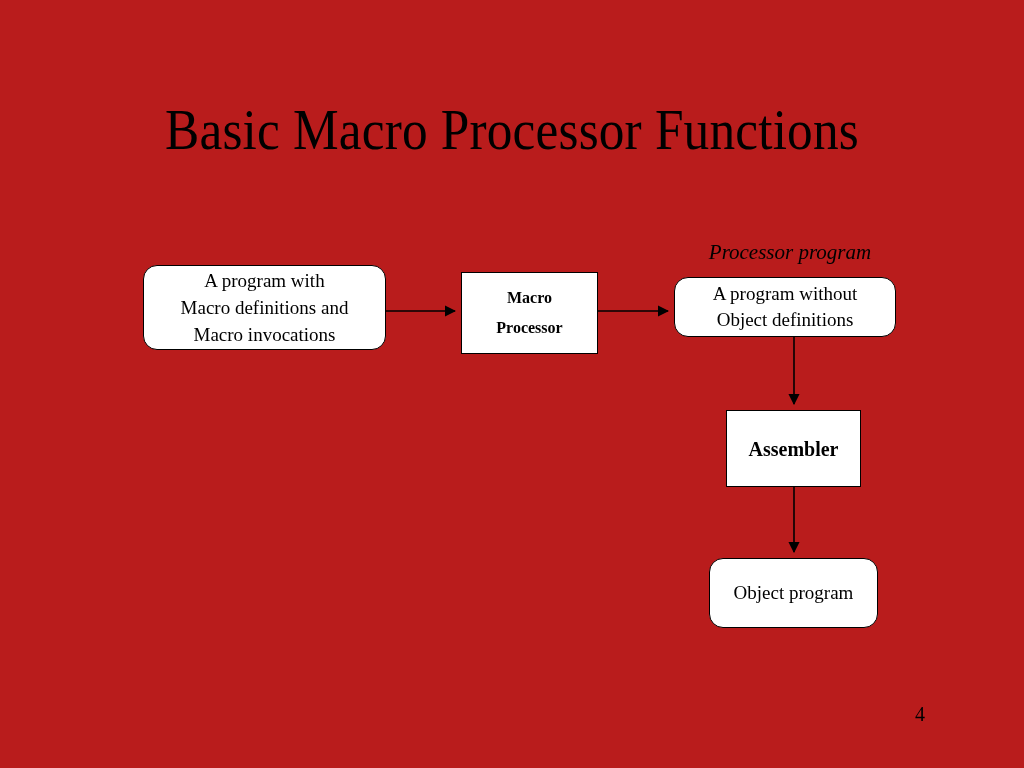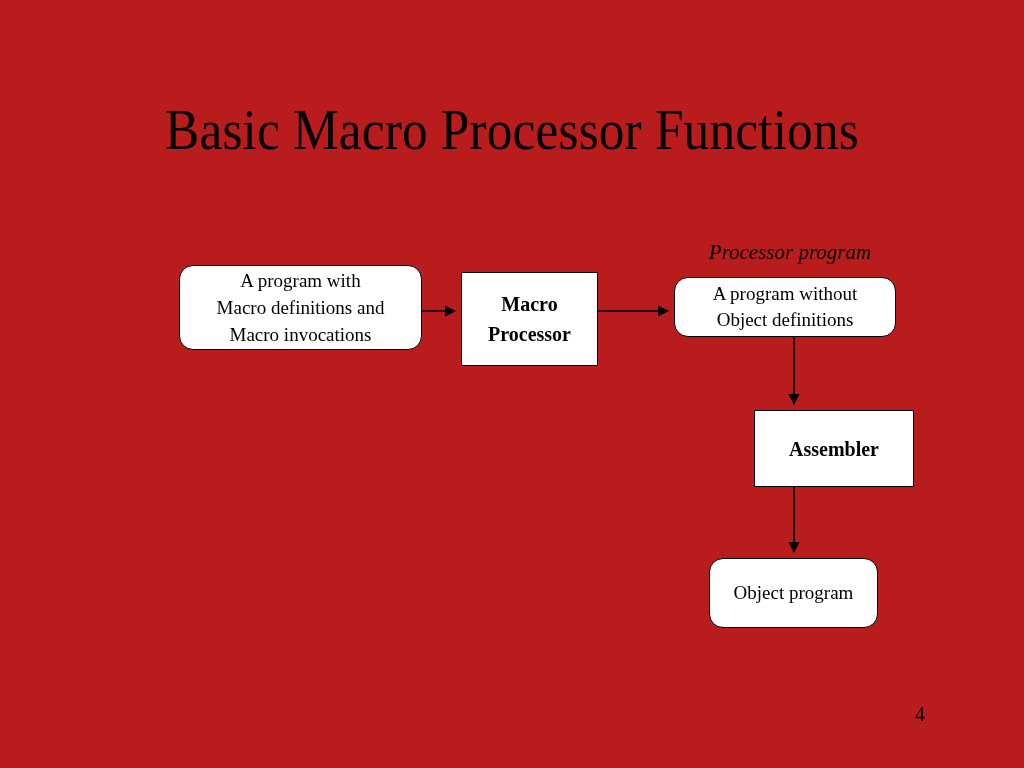--- a/index.html
+++ b/index.html
@@ -78,40 +78,38 @@
   .node.rounded { border-radius: 14px; }
   .node.sharp   { border-radius: 0; }
   .node.bold    { font-weight: 700; }
 
   
   #node-input {
     left: 143px; top: 265px;
     width: 243px; height: 85px;
     font-size: 19px;
     line-height: 27px;
-    margin-left: 36px;
   }
   #node-macro-processor {
     left: 461px; top: 272px;
-    width: 137px; height: 94px;
-    font-size: 20px;
+    width: 137px; height: 82px;
+    font-size: 16px;
     line-height: 30px;
   }
   #node-expanded {
     left: 674px; top: 277px;
     width: 222px; height: 60px;
     font-size: 19px;
     line-height: 26px;
   }
   #node-assembler {
     left: 726px; top: 410px;
-    width: 160px; height: 77px;
+    width: 135px; height: 77px;
     font-size: 20px;
     line-height: 28px;
-    margin-left: 28px;
   }
   #node-object {
     left: 709px; top: 558px;
     width: 169px; height: 70px;
     font-size: 19px;
     line-height: 26px;
   }
 
   
   #caption-expanded-program {

